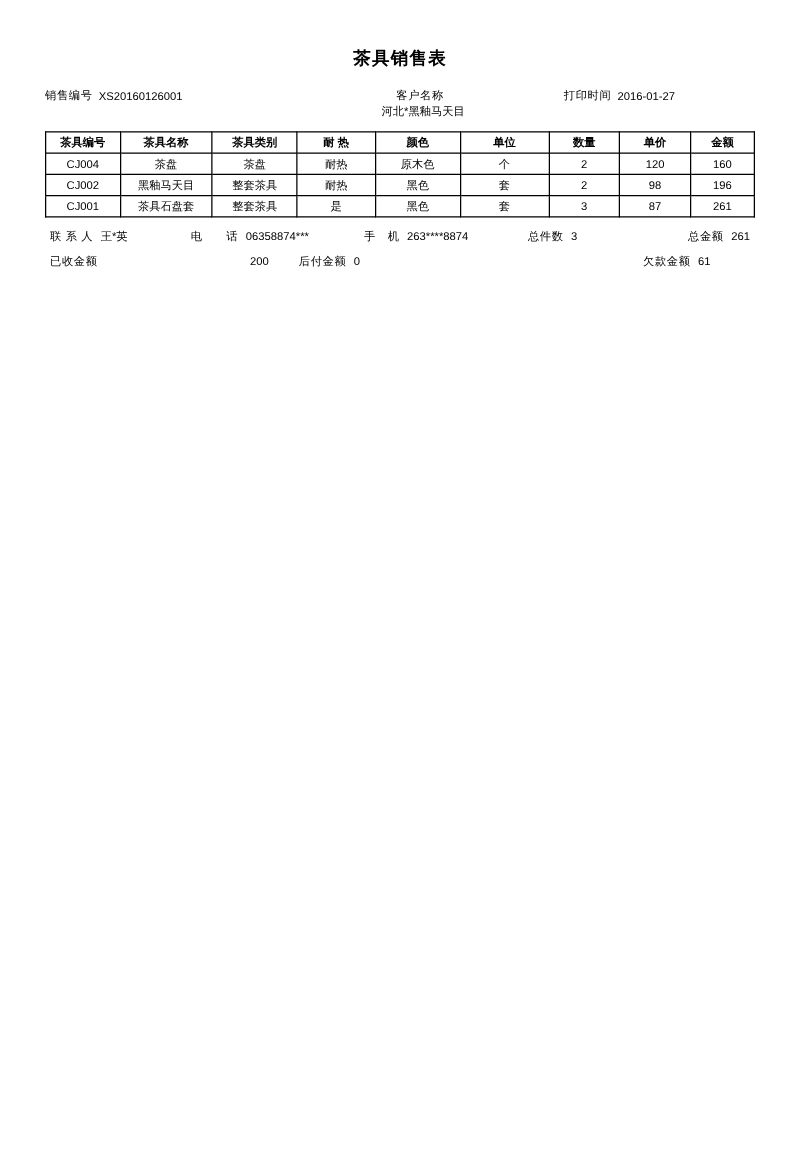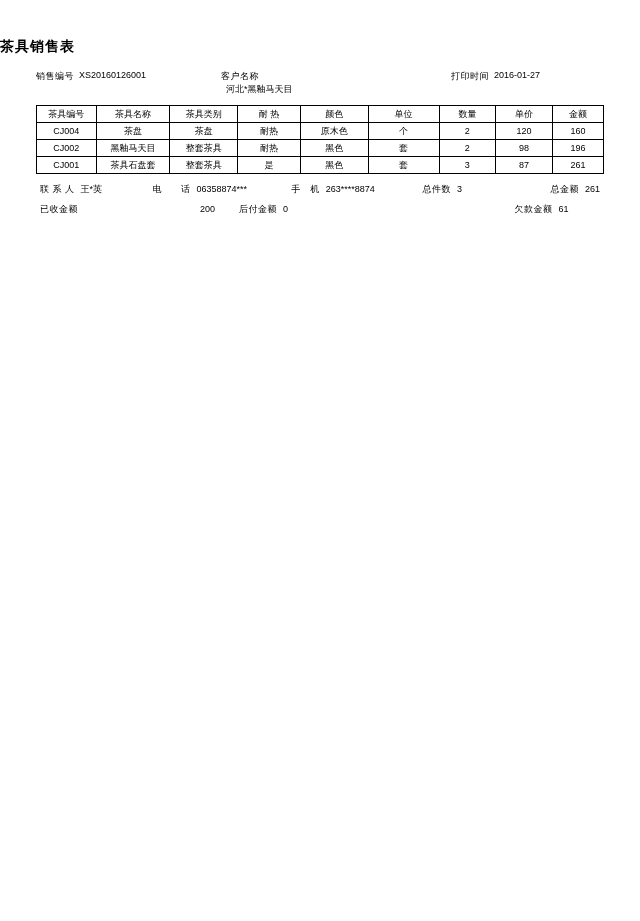--- a/index.html
+++ b/index.html
@@ -15,37 +15,37 @@
     position: relative;
     overflow: hidden;
   }
   .page {
     position: relative;
     width: 640px;
     height: 921px;
     background: #ffffff;
   }
   .doc-title {
-    text-align: left;
+    text-align: center;
     font-size: 14px;
     font-weight: bold;
     letter-spacing: 1px;
     margin-top: 38px;
     color: #000;
   }
   .meta-row {
     display: flex;
     margin: 14px 36px 0 36px;
     font-size: 9px;
     color: #000;
     align-items: baseline;
   }
   .meta-cell {
     display: flex;
-    align-items: flex-start;
+    align-items: center;
     white-space: nowrap;
   }
   .meta-label {
     letter-spacing: 0.5px;
   }
   .meta-value {
     margin-left: 5px;
   }
   .meta-cell.c1 { width: 185px; }
   .meta-cell.c2 { width: 230px; flex-direction: column; }
@@ -64,21 +64,21 @@
     text-align: center;
     height: 16px;
     line-height: 16px;
     padding: 0 1px;
     font-weight: normal;
     color: #000;
     overflow: hidden;
     white-space: nowrap;
   }
   table.sales th {
-    font-weight: normal;
+    font-weight: bold;
   }
   col.c-code   { width: 10.5%; }
   col.c-name   { width: 13%; }
   col.c-type   { width: 12%; }
   col.c-heat   { width: 11%; }
   col.c-color  { width: 12%; }
   col.c-unit   { width: 12.5%; }
   col.c-qty    { width: 10%; }
   col.c-price  { width: 10%; }
   col.c-amount { width: 9%; }

